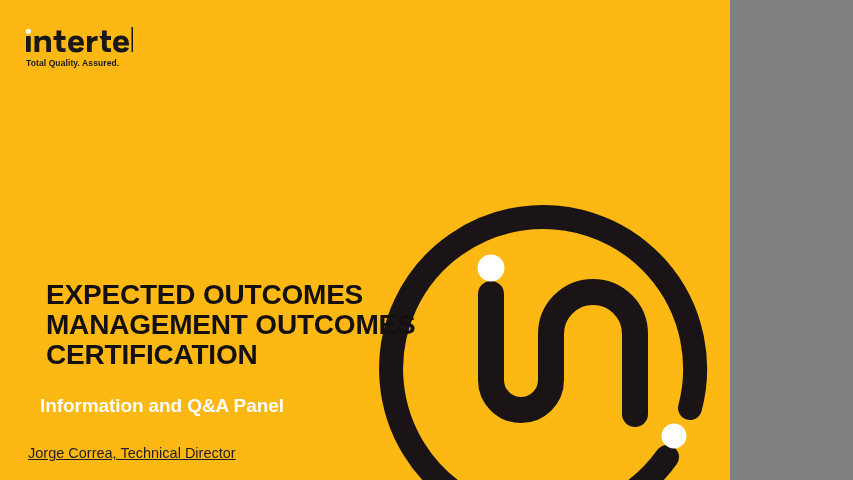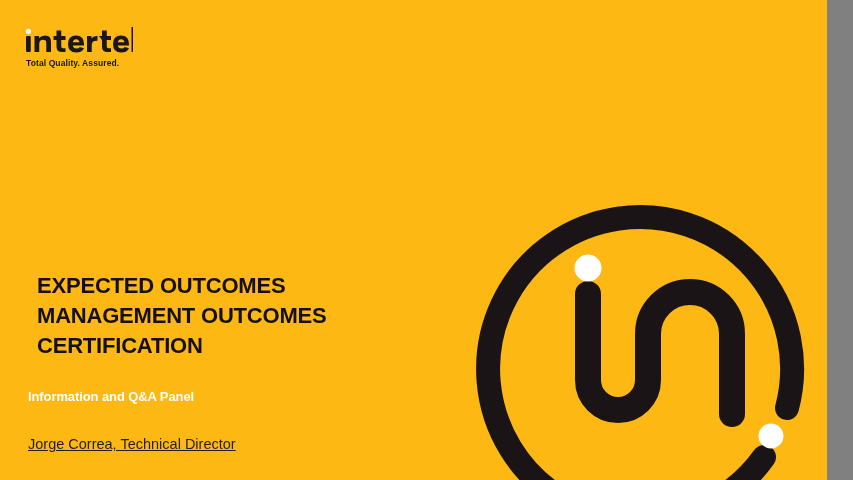--- a/index.html
+++ b/index.html
@@ -2,25 +2,26 @@
 <html><head>
 <meta charset="utf-8">
 <style>
   html, body {
     margin: 0;
     padding: 0;
     background: #808080;
   }
   .slide {
     position: relative;
-    width: 827px;
+    width: 705px;
     height: 480px;
     overflow: hidden;
     background: #FDB813;
     font-family: "Liberation Sans", sans-serif;
+    padding-left: 25px;
     -webkit-font-smoothing: antialiased;
   }
 
   
   .brand {
     position: absolute;
     left: 25px;
     top: 26px;
     width: 230px;
     height: 50px;
@@ -51,31 +52,31 @@
   }
 
   
   .headline {
     position: absolute;
     left: 28px;
     top: 262px;
     width: 430px;
   }
   .headline-title {
-    margin: 9px;
+    margin: 18px;
     color: #141011;
-    font-size: 22px;
+    font-size: 28px;
     line-height: 30px;
     font-weight: 700;
     letter-spacing: -0.2px;
   }
   .headline-subtitle {
-    margin: 24px 0 0 0;
+    margin: 24px 0 0 12px;
     color: #FFFFFF;
-    font-size: 13px;
+    font-size: 19px;
     line-height: 23px;
     font-weight: 700;
     letter-spacing: -0.1px;
   }
   .headline-presenter {
     margin: 27px 0 0 0;
     color: #231F20;
     font-size: 14.5px;
     line-height: 18px;
     font-weight: 400;

